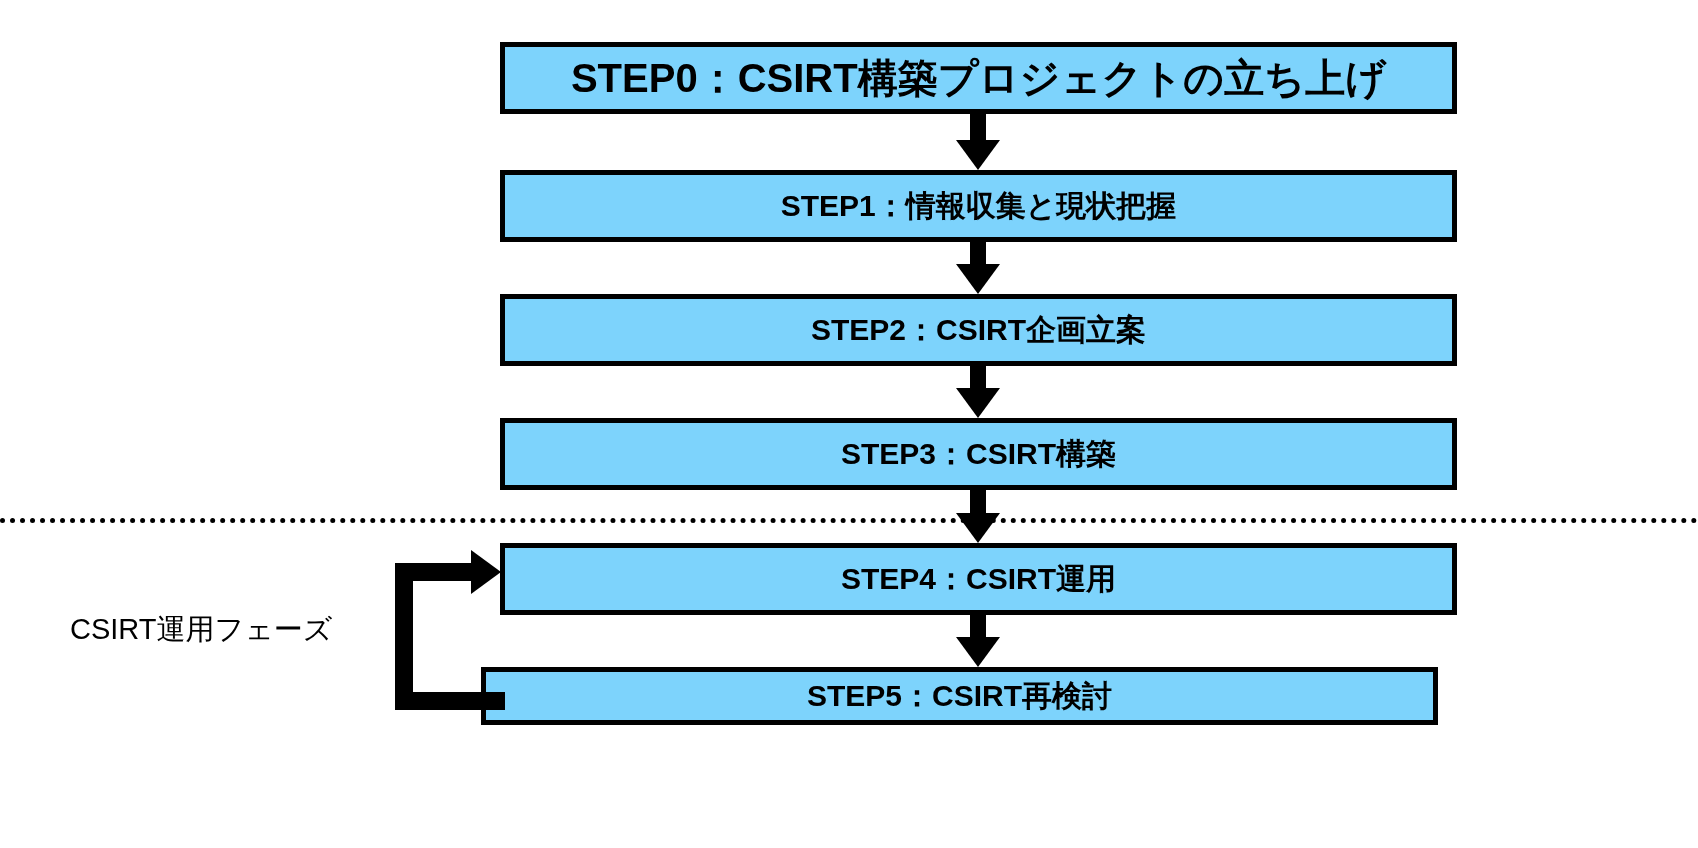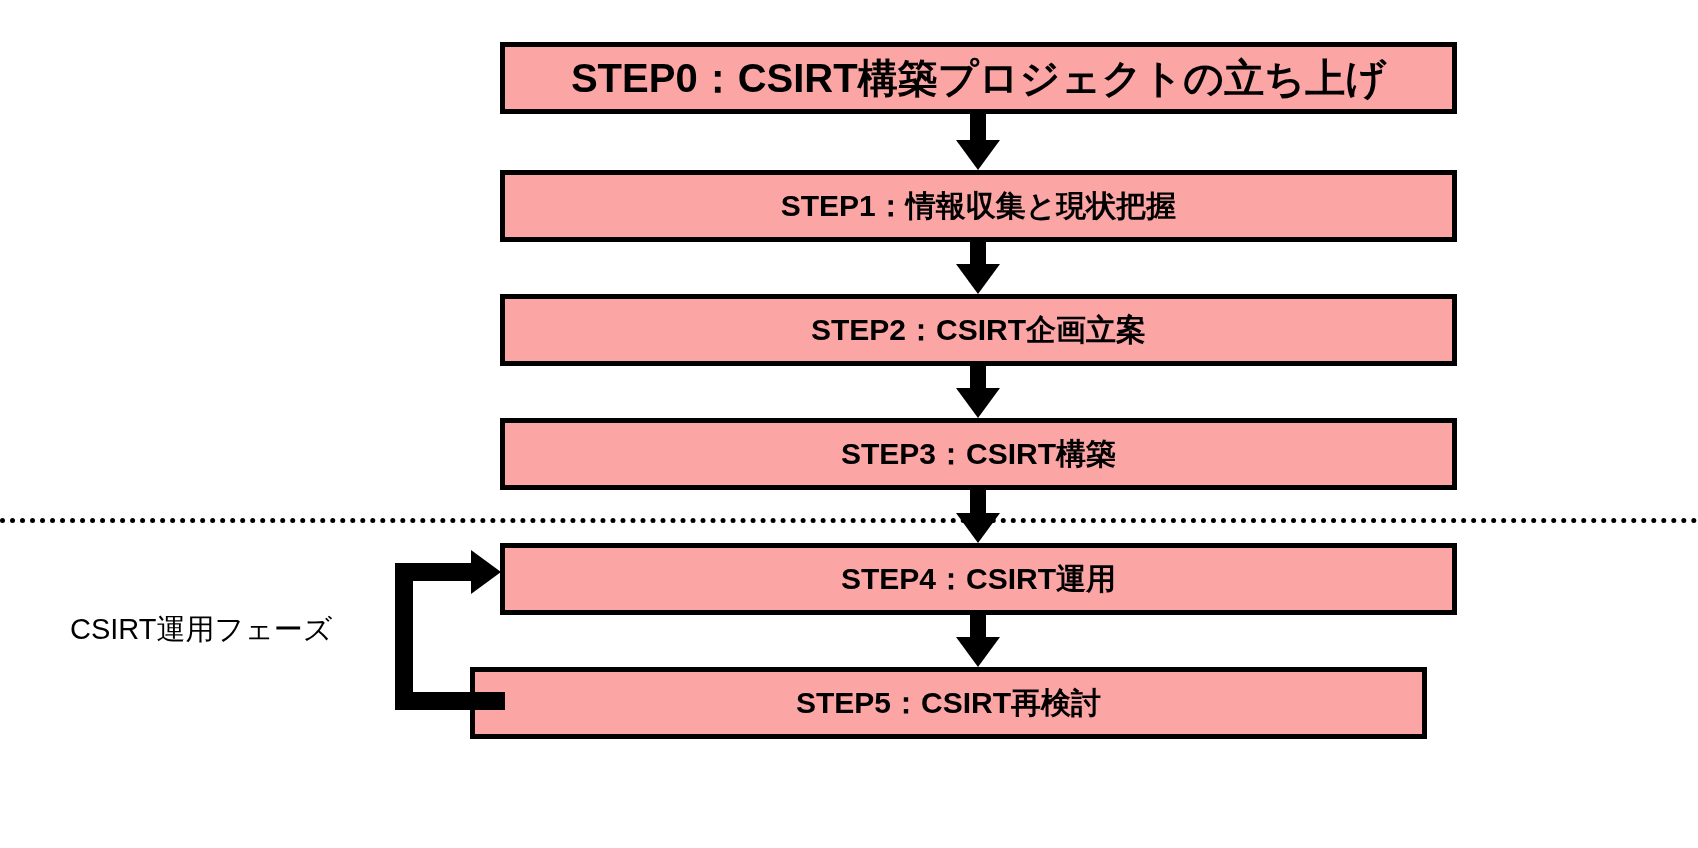--- a/index.html
+++ b/index.html
@@ -15,21 +15,21 @@
     width: 1698px;
     height: 848px;
     background: #ffffff;
     overflow: hidden;
   }
 
   
   .step-box {
     position: absolute;
     box-sizing: border-box;
-    background: #fca5a5;
+    background: #7dd3fc;
     border: 5px solid #000000;
     display: flex;
     align-items: center;
     justify-content: center;
   }
   .step-label {
     font-family: "Liberation Sans", "DejaVu Sans", sans-serif;
     font-weight: bold;
     font-size: 30px;
     line-height: 1;
@@ -148,21 +148,21 @@
 
   <div class="step-box" style="left:500px; top:543px; width:957px; height:72px;">
     <span class="step-label">STEP4：CSIRT運用</span>
   </div>
 
   <div class="arrow" style="left:948px; top:615px; width:60px; height:52px;">
     <div class="shaft" style="height:26px;"></div>
     <div class="head"></div>
   </div>
 
-  <div class="step-box" style="left:470px; top:667px; width:957px; height:72px;">
+  <div class="step-box" style="left:481px; top:667px; width:957px; height:58px;">
     <span class="step-label">STEP5：CSIRT再検討</span>
   </div>
 
   <div class="loop" style="left:395px; top:555px; width:110px; height:155px;">
 
     <div class="seg" style="left:0px; top:137px; width:110px; height:18px;"></div>
 
     <div class="seg" style="left:0px; top:8px; width:18px; height:147px;"></div>
 
     <div class="seg" style="left:0px; top:8px; width:78px; height:18px;"></div>

